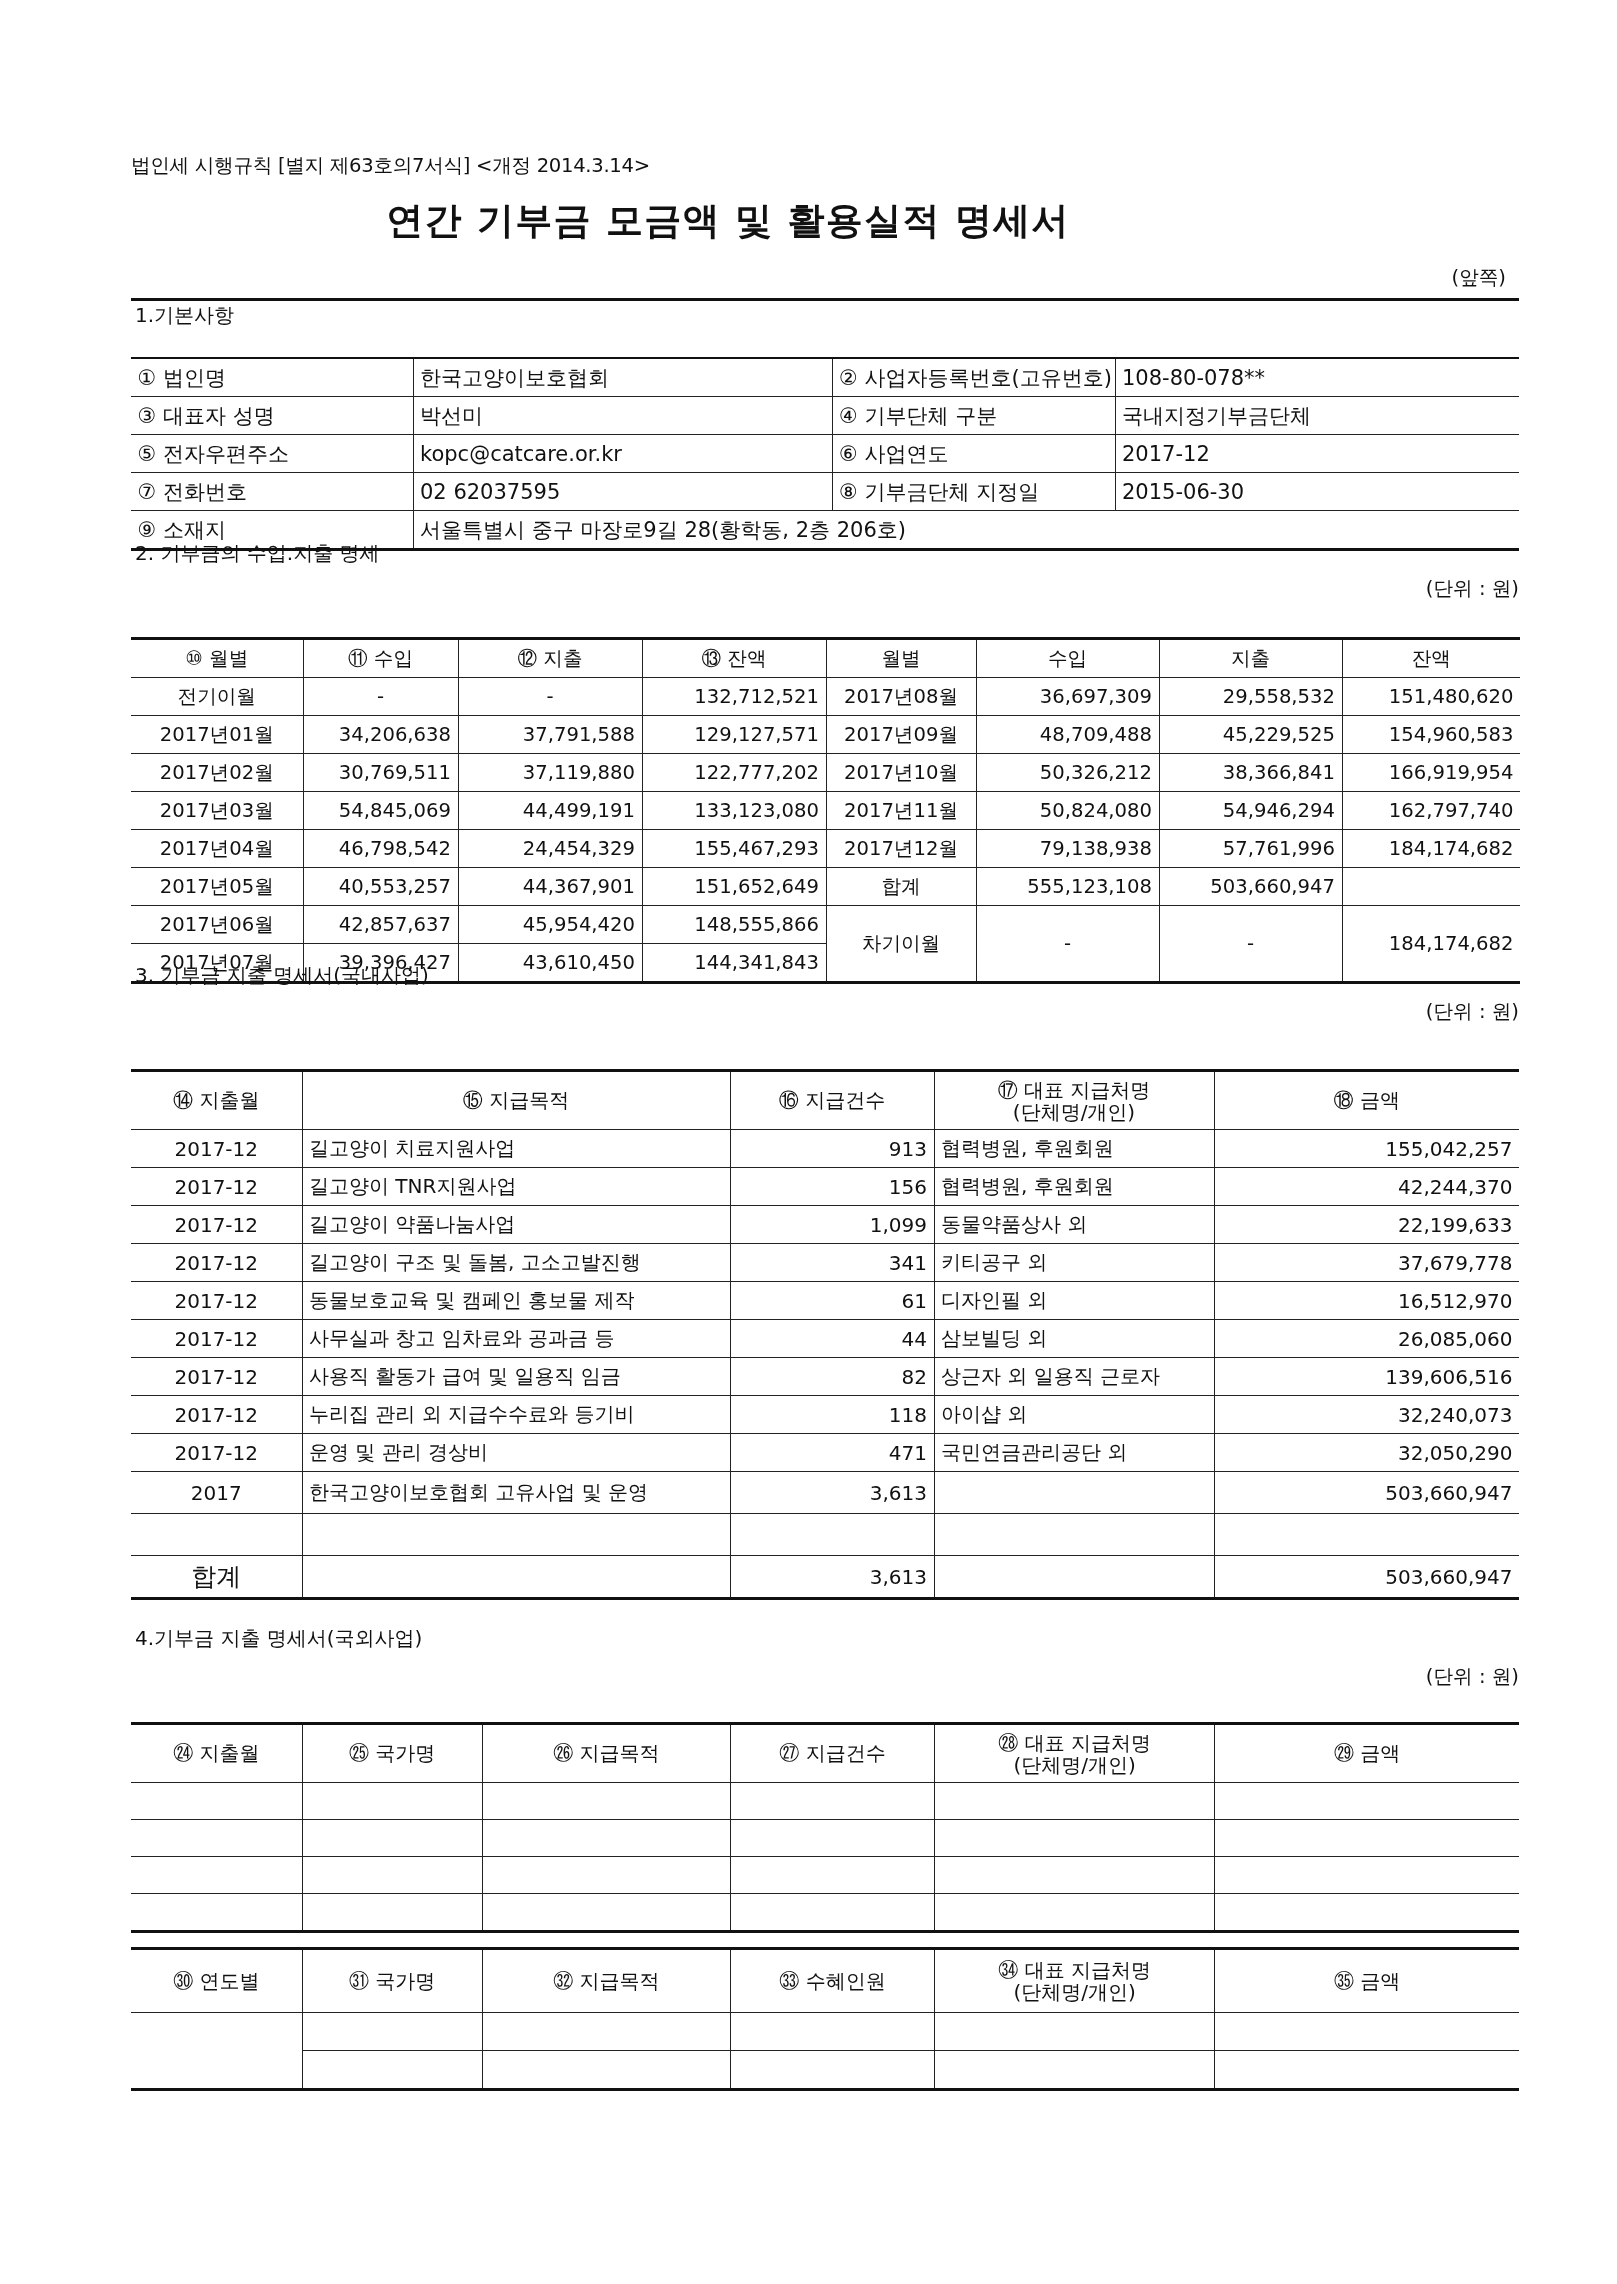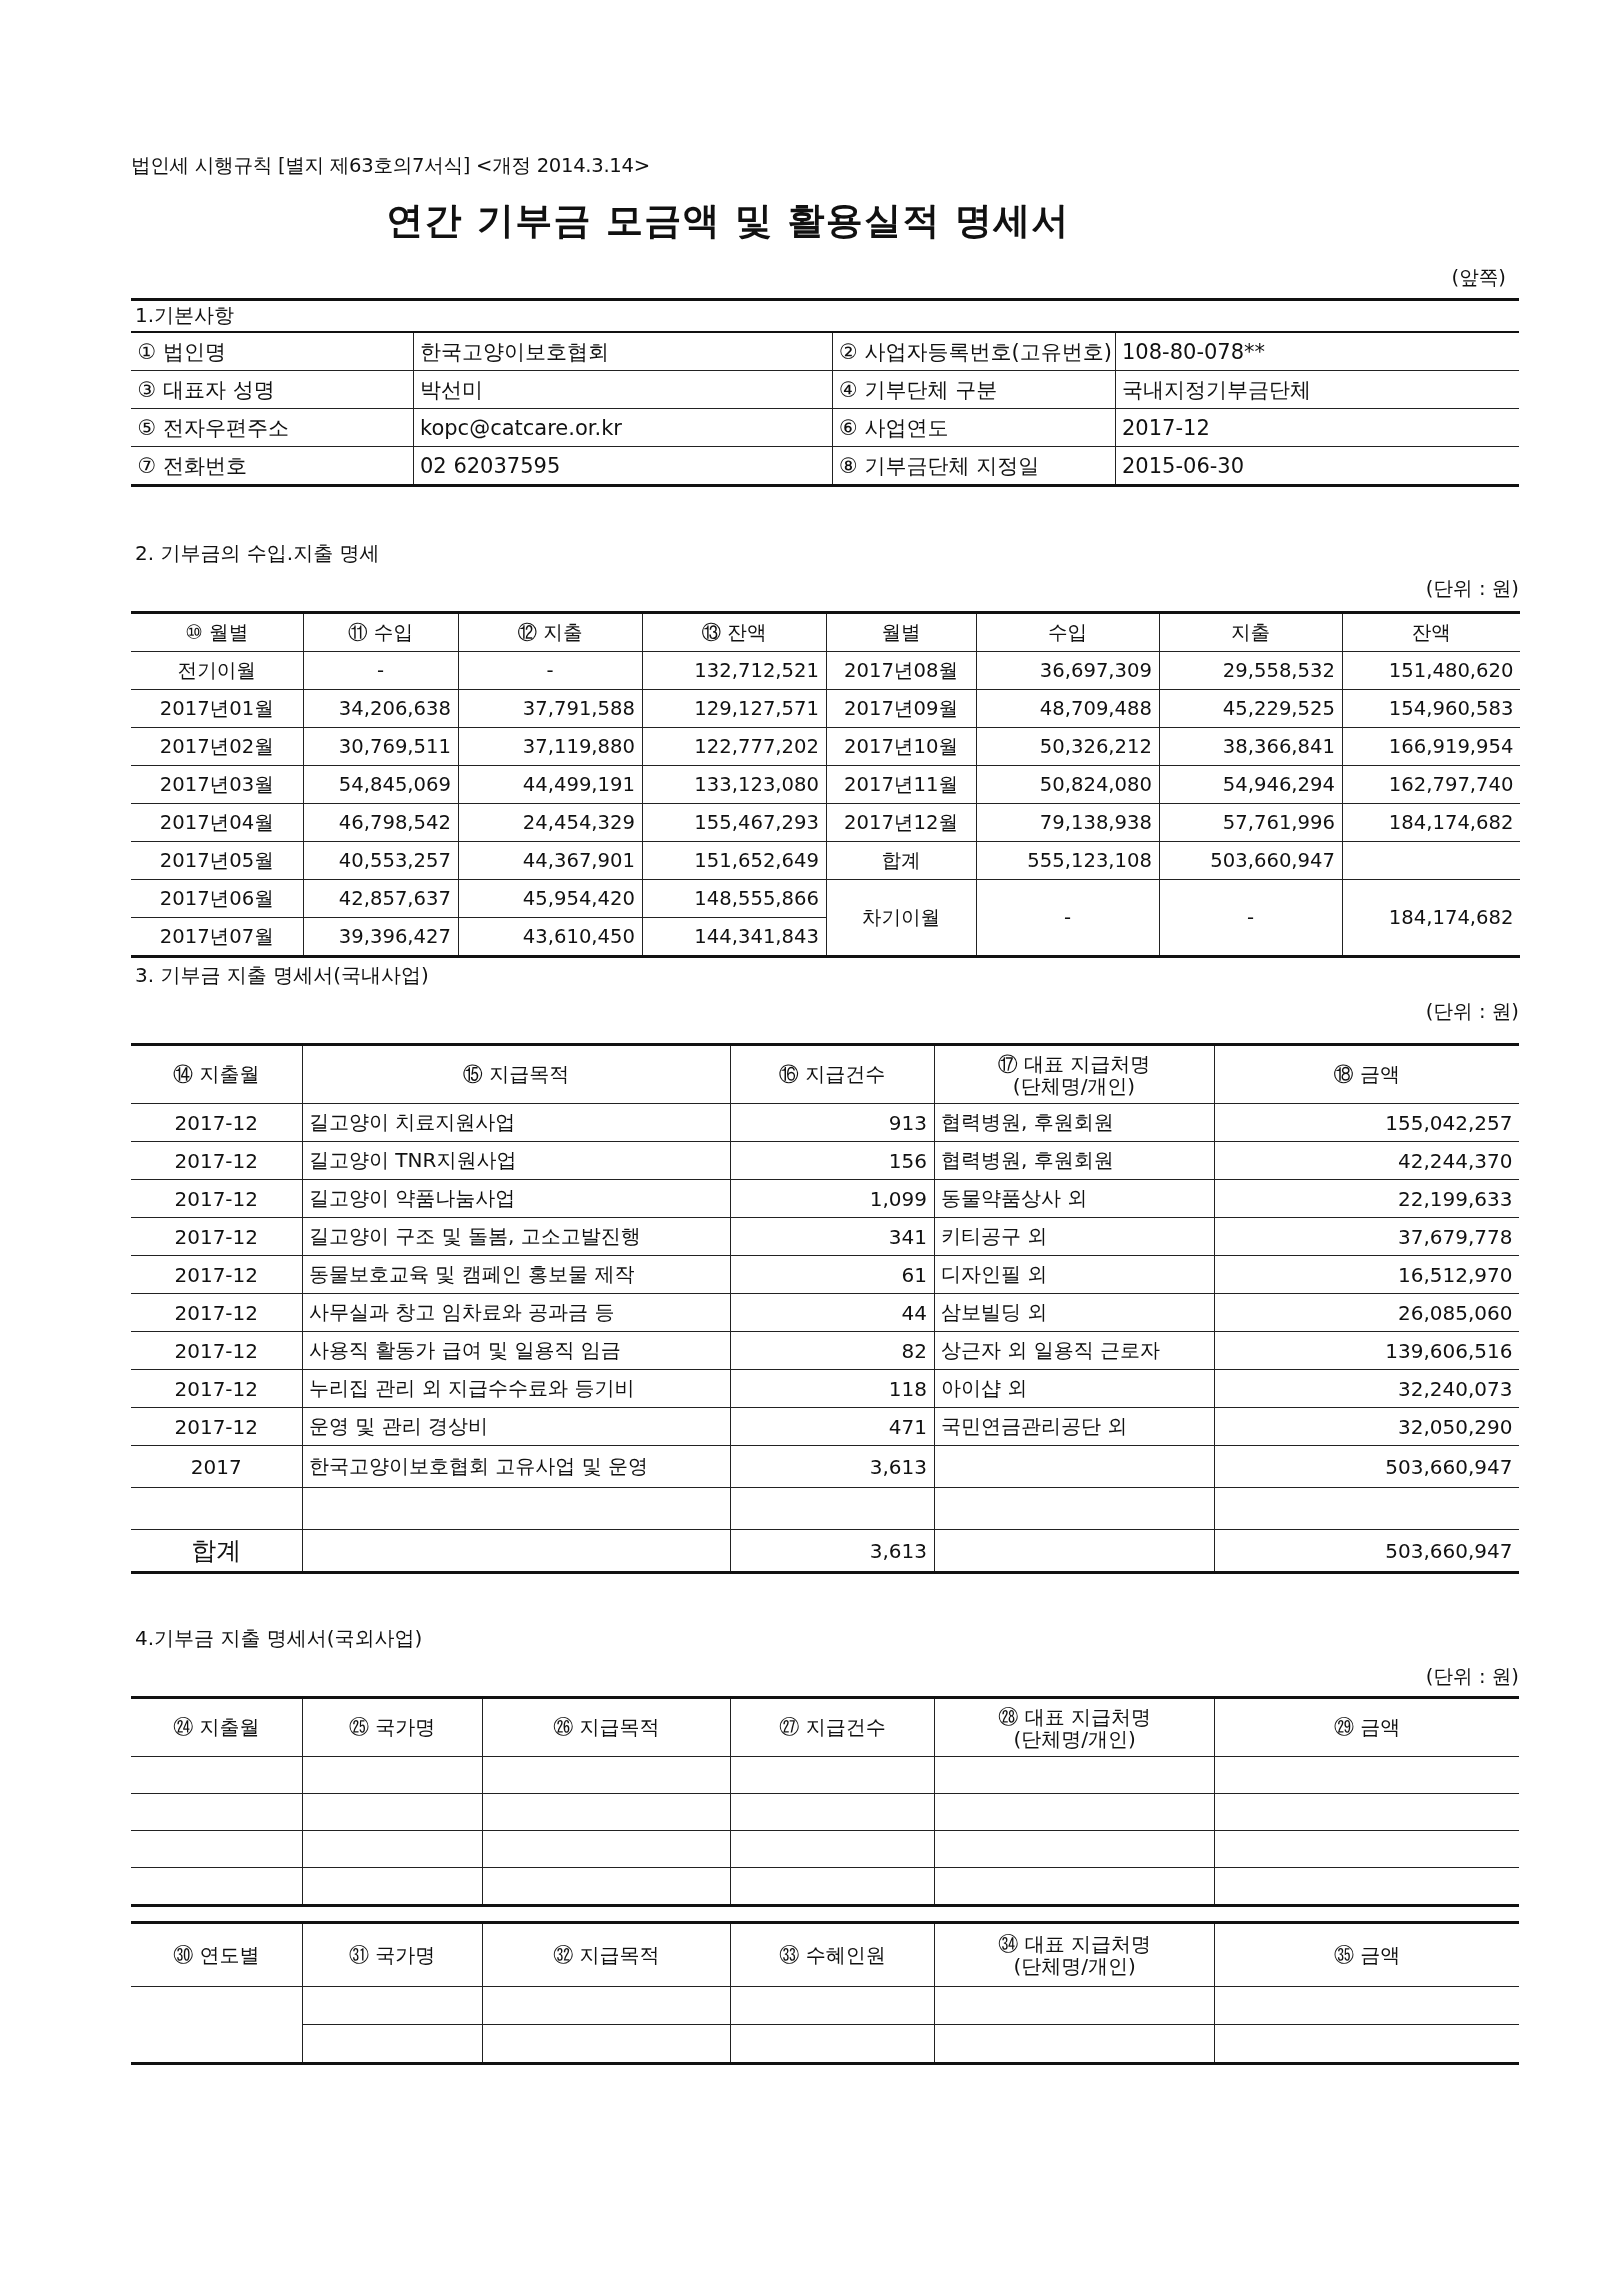--- a/index.html
+++ b/index.html
@@ -7,21 +7,21 @@
          font-family: "DejaVu Sans", "Liberation Sans", sans-serif; color: #111; }
   .abs { position: absolute; }
   .form-ref { left: 131px; top: 152px; font-size: 19.6px; letter-spacing: -0.3px; }
   .doc-title { left: 0; width: 1456px; top: 196px; text-align: center; font-size: 37px; font-weight: bold; letter-spacing: 1.3px; }
   .front { right: 112px; top: 264px; font-size: 19.6px; }
   .section-title { font-size: 20px; left: 135px; }
   .unit { right: 99px; font-size: 19.6px; }
   .rule-thick { position: absolute; left: 131px; width: 1388px; height: 3.3px; background: #111; }
   table { position: absolute; left: 131px; width: 1388px; border-collapse: collapse; table-layout: fixed; }
   td, th { border: 1.3px solid #222; font-weight: normal; font-size: 19.6px; padding: 0 6.5px; white-space: nowrap; overflow: hidden; }
-  table { border-top: 3.3px solid #111; border-bottom: 3.3px solid #111; }
+  table { border-top: 3.3px solid #111; border-bottom: 3.3px solid #111; margin-top: 26px; }
   tr > *:first-child { border-left: none; }
   tr > *:last-child { border-right: none; }
   .c { text-align: center; }
   .r { text-align: right; }
   .l { text-align: left; }
   .small-num { font-size: 14.4px; }
   .hdr2 { line-height: 1.1; }
 
   
   #t1 { top: 331px; }
@@ -80,20 +80,24 @@
     <td class="l">kopc@catcare.or.kr</td>
     <td class="l">⑥ 사업연도</td>
     <td class="l">2017-12</td>
   </tr>
   <tr>
     <td class="l">⑦ 전화번호</td>
     <td class="l">02  62037595</td>
     <td class="l">⑧ 기부금단체 지정일</td>
     <td class="l">2015-06-30</td>
   </tr>
+  <tr>
+    <td class="l">⑨ 소재지</td>
+    <td class="l" colspan="3">서울특별시 중구 마장로9길 28(황학동, 2층 206호)</td>
+  </tr>
 </tbody>
   </table>
 
 <div class="abs section-title" style="top:540px">2. 기부금의 수입.지출 명세</div>
 <div class="abs unit" style="top:575px">(단위 : 원)</div>
 <table id="t2">
   <colgroup>
     <col style="width:172px">
       <col style="width:155px">
       <col style="width:184px">

